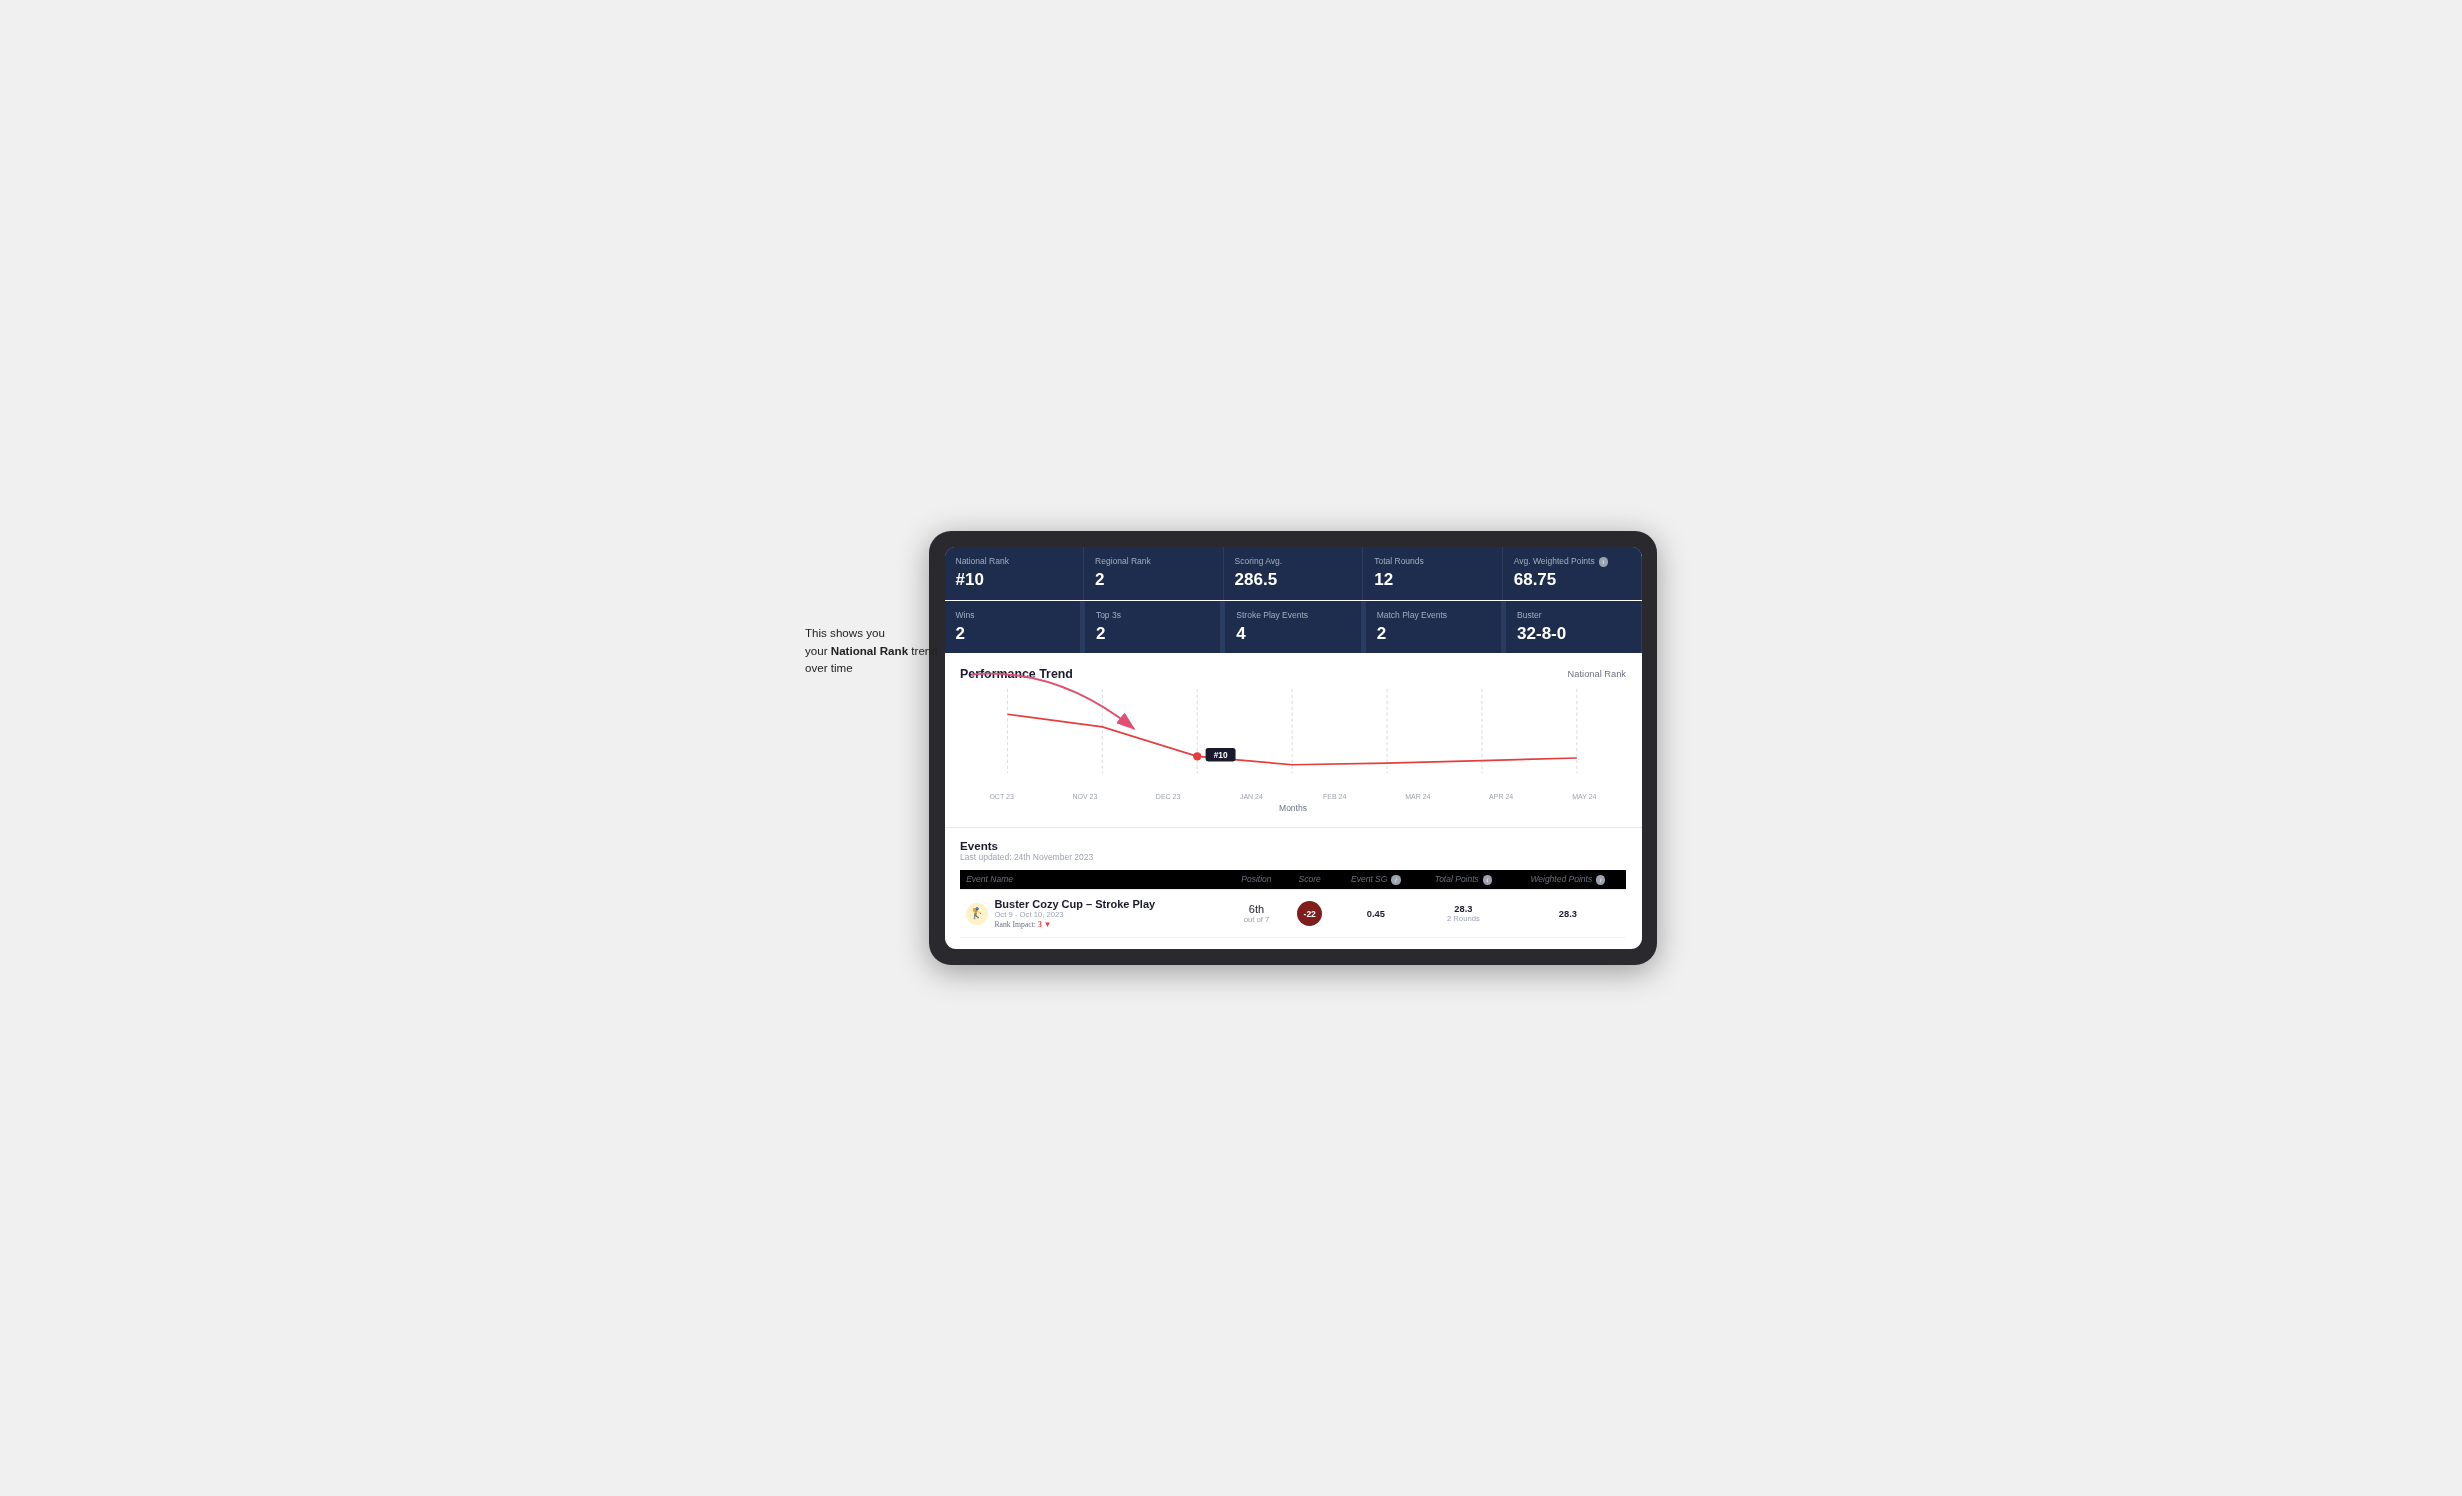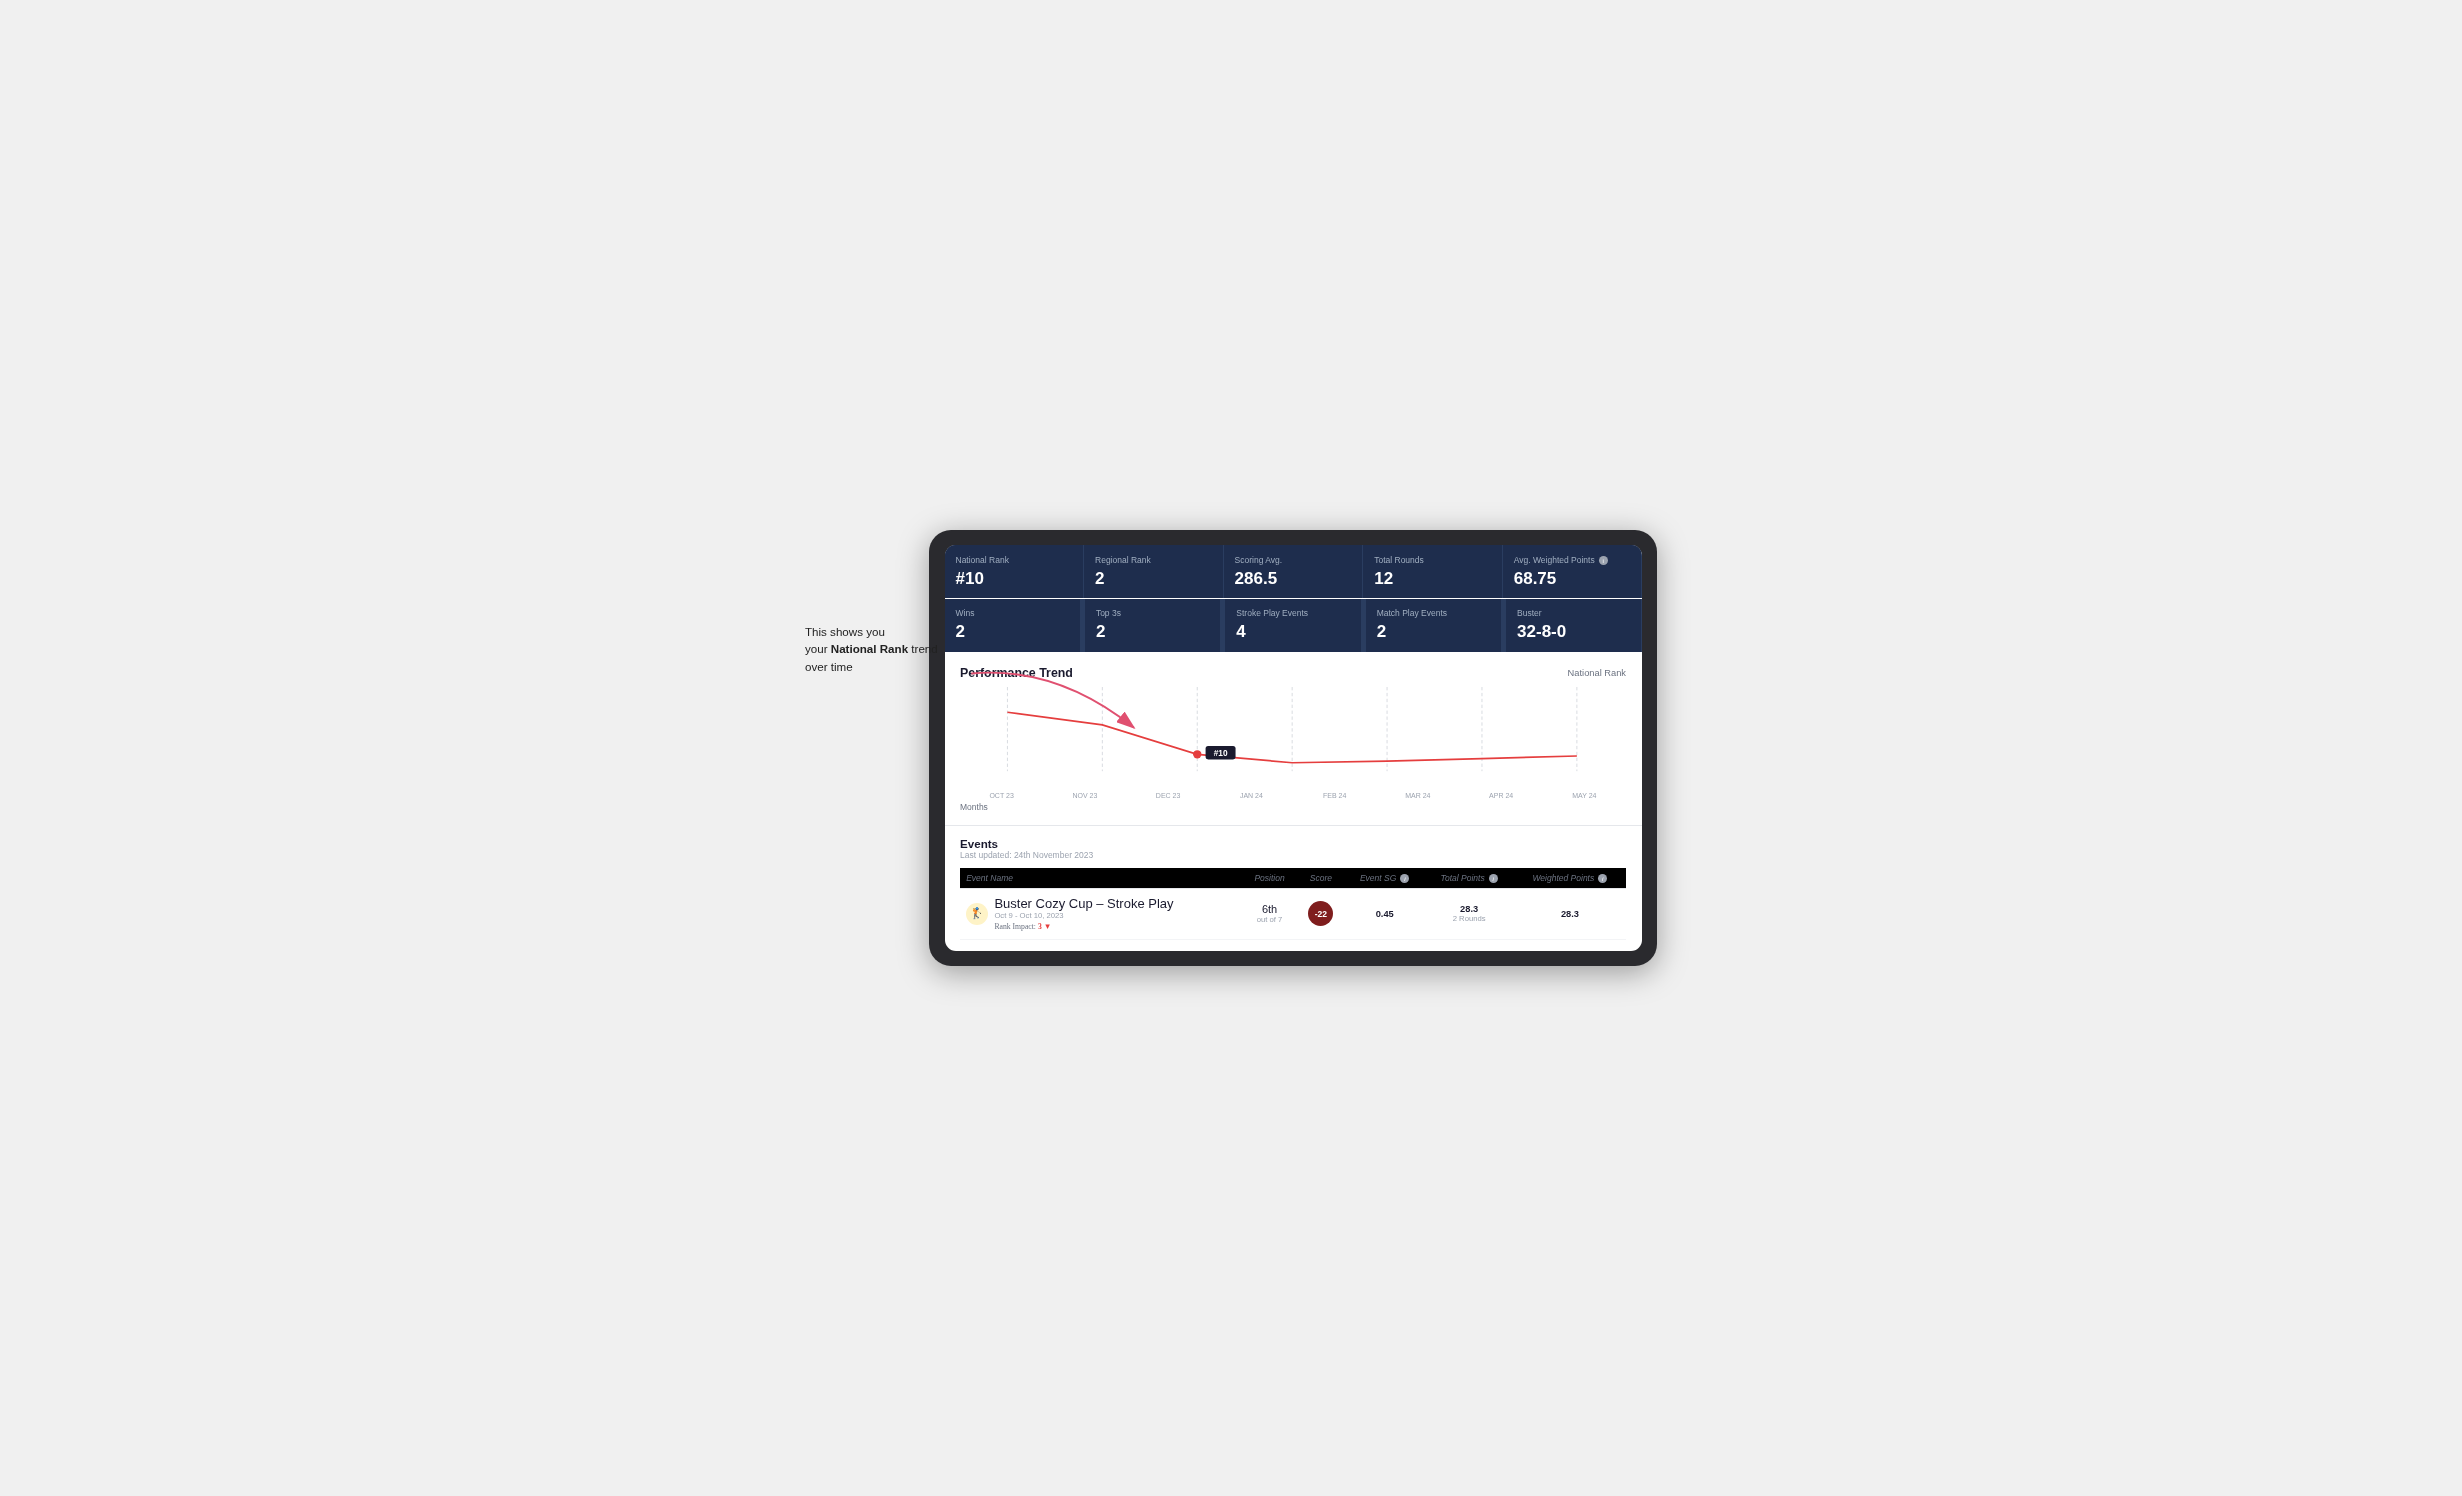--- a/index.html
+++ b/index.html
@@ -139,21 +139,21 @@
     }
 
     .x-label {
       font-size: 7px;
       color: #9ca3af;
       text-align: center;
       flex: 1;
     }
 
     .months-label {
-      text-align: left;
+      text-align: center;
       font-size: 8.5px;
       color: #6b7280;
       margin-top: 1.5px;
       margin-bottom: 6.2px;
     }
 
     
     .events-section {
       padding: 11px 15.5px;
     }
@@ -204,22 +204,22 @@
       border-radius: 50%;
       display: inline-flex;
       align-items: center;
       justify-content: center;
       font-size: 11px;
       margin-right: 6.2px;
       vertical-align: middle;
     }
 
     .event-name {
-      font-weight: 400;
-      font-size: 13px;
+      font-weight: 700;
+      font-size: 11px;
       color: #1a1a2e;
     }
 
     .event-date {
       font-size: 7.7px;
       color: #9ca3af;
     }
 
     .event-rank-impact {
       font-size: 7.7px;

